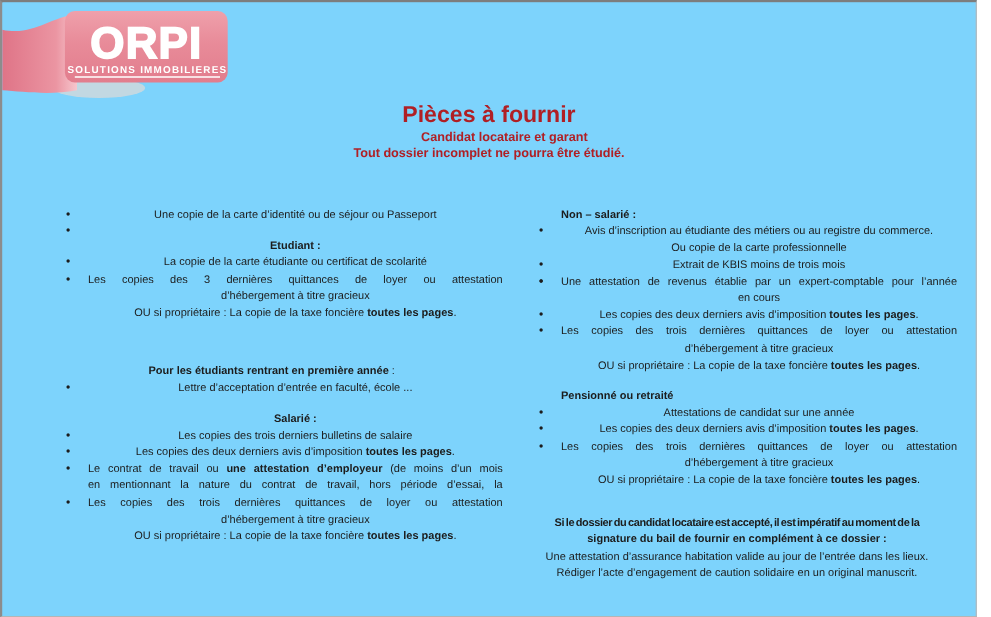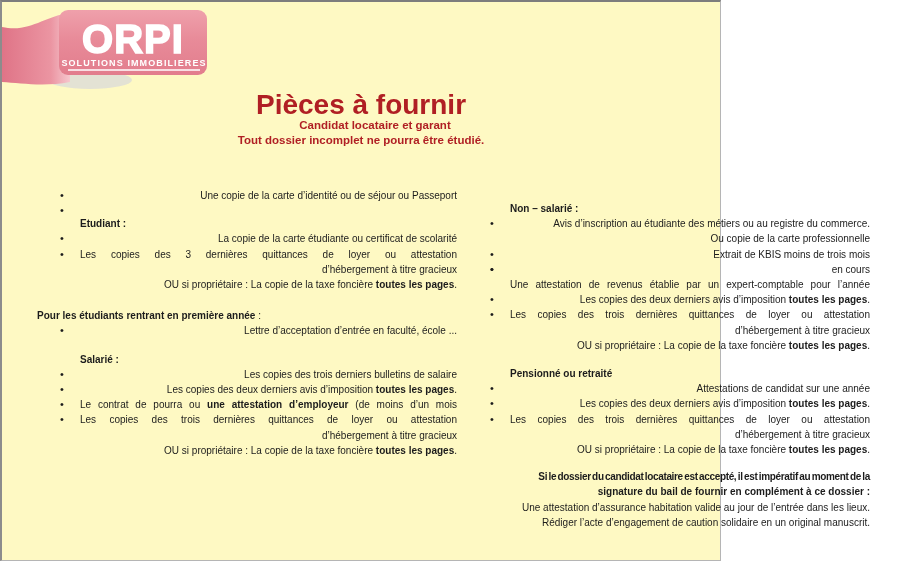--- a/index.html
+++ b/index.html
@@ -1,46 +1,46 @@
 <!DOCTYPE html>
 <html><head>
 <meta charset="utf-8">
 <style>
   * { margin:0; padding:0; box-sizing:border-box; }
   html,body { width:901px; height:561px; overflow:hidden; background:#fff; }
   body { font-family:"Liberation Sans", sans-serif; color:#1c1c1c; }
   .page {
-    position:relative; width:721px; height:561px; background:#fef9c3;
+    position:relative; width:888px; height:561px; background:#7dd3fc;
     border:1px solid #b5b5b5; border-top:2px solid #7d7d7d; border-left:2px solid #8c8c8c;text-decoration:underline;
   }
   
   .logo { position:absolute; top:0; left:0; width:215px; height:95px; }
   
   .header { position:absolute; top:90px; left:0; right:0; text-align:center; }
-  .title { font-size:28px; font-weight:bold; line-height:26px; }
+  .title { font-size:21px; font-weight:bold; line-height:26px; }
   .subtitle { font-size:11.5px; font-weight:bold; line-height:15px; }
   
   .col { position:absolute; top:186px; font-size:10px; line-height:15.2px; color:#1c1c1c; }
   .col-left  { left:35px;  width:420px; }
   .col-right { left:468px; width:400px; }
   .block-heading { font-weight:bold; margin-top:13px; }
   .block-heading span { font-weight:normal; }
   .block-heading b { font-weight:bold; }
-  .col-left  .block-heading { margin-left:43px; }
+  .col-left  .block-heading { margin-left:43px;text-align:center; }
   .col-right .block-heading { margin-left:40px; }
-  .block-heading.flush { margin-left:0; margin-top:16px; }
-  .col-right .block-heading:first-child { margin-top:13px; }
-  .block-para { margin-top:12px; }
+  .block-heading.flush { margin-left:0; margin-top:38px; }
+  .col-right .block-heading:first-child { margin-top:0; }
+  .block-para { margin-top:24px; }
   .li { position:relative; }
   .col-left  .li { padding-left:43px; }
   .col-right .li { padding-left:40px; }
   .bullet { position:absolute; font-size:11px; }
   .col-left  .bullet { left:23px; }
   .col-right .bullet { left:20px; }
-  .line { text-align:right; }
+  .line { text-align:center; }
   .line.stretch { text-align:justify; text-align-last:justify; }
   .line.tight { letter-spacing:-0.35px; word-spacing:-1px; white-space:nowrap; }
   .line b, .li b { font-weight:bold; }
   .block-para .line.bold { font-weight:bold; }
 </style>
 </head>
 <body>
 
 <div class="page">
 
@@ -106,21 +106,22 @@
         <div class="li">
           <span class="bullet">•</span>
           <div class="line"><span>Les copies des trois derniers bulletins de salaire</span></div>
         </div>
         <div class="li">
           <span class="bullet">•</span>
           <div class="line"><span>Les copies des deux derniers avis d’imposition </span><b>toutes les pages</b><span>.</span></div>
         </div>
         <div class="li">
           <span class="bullet">•</span>
-          <div class="line stretch"><span>Le contrat de pourra ou </span><b>une attestation d’employeur</b><span> (de moins d’un mois</span></div>
+          <div class="line stretch"><span>Le contrat de travail ou </span><b>une attestation d’employeur</b><span> (de moins d’un mois</span></div>
+          <div class="line stretch"><span>en mentionnant la nature du contrat de travail, hors période d’essai, la</span></div>
         </div>
         <div class="li">
           <span class="bullet">•</span>
           <div class="line stretch"><span>Les copies des trois dernières quittances de loyer ou attestation</span></div>
           <div class="line"><span>d’hébergement à titre gracieux</span></div>
           <div class="line"><span>OU si propriétaire : La copie de la taxe foncière </span><b>toutes les pages</b><span>.</span></div>
         </div>
       </div>
     </div>
   <div class="col col-right" id="col-right">
@@ -133,22 +134,22 @@
         </div>
         <div class="li">
           <span class="bullet">•</span>
           <div class="line"><span>Extrait de KBIS moins de trois mois</span></div>
         </div>
         <div class="li">
           <span class="bullet">•</span>
         </div>
         <div class="li">
           <span class="bullet">•</span>
+          <div class="line stretch"><span>Une attestation de revenus établie par un expert-comptable pour l’année</span></div>
           <div class="line"><span>en cours</span></div>
-          <div class="line stretch"><span>Une attestation de revenus établie par un expert-comptable pour l’année</span></div>
         </div>
         <div class="li">
           <span class="bullet">•</span>
           <div class="line"><span>Les copies des deux derniers avis d’imposition </span><b>toutes les pages</b><span>.</span></div>
         </div>
         <div class="li">
           <span class="bullet">•</span>
           <div class="line stretch"><span>Les copies des trois dernières quittances de loyer ou attestation</span></div>
           <div class="line"><span>d’hébergement à titre gracieux</span></div>
           <div class="line"><span>OU si propriétaire : La copie de la taxe foncière </span><b>toutes les pages</b><span>.</span></div>

